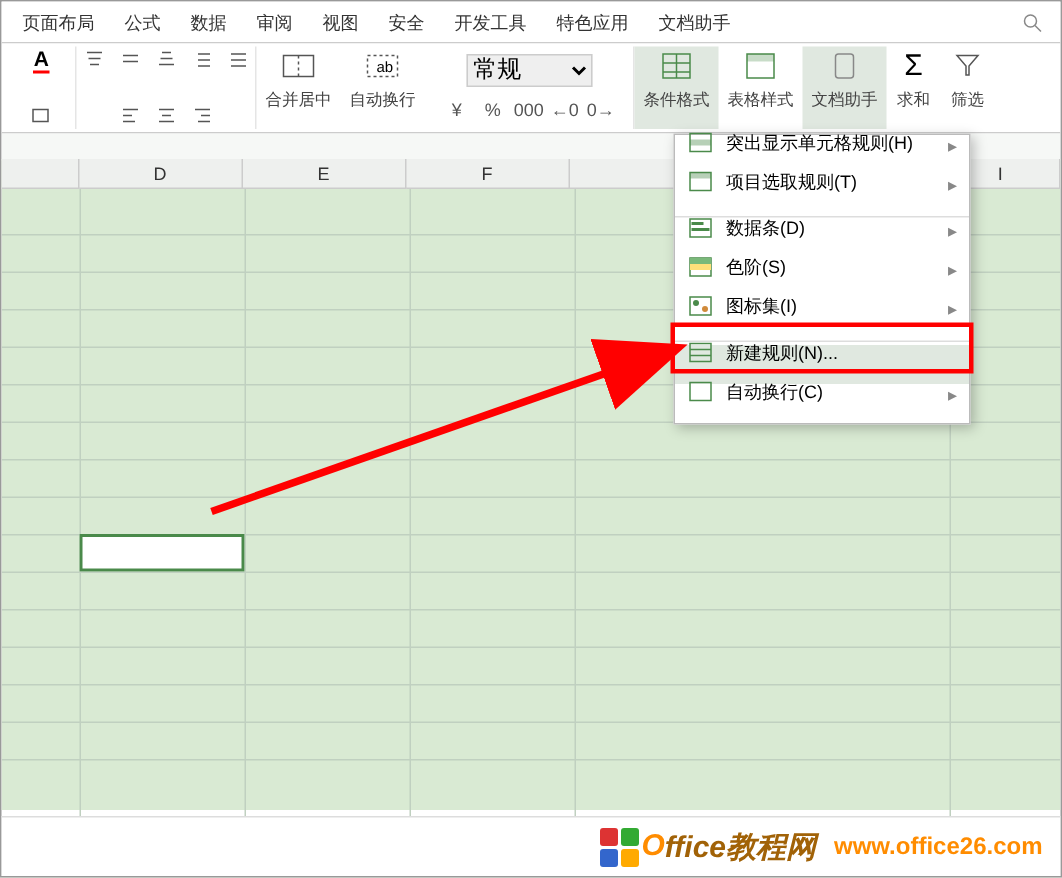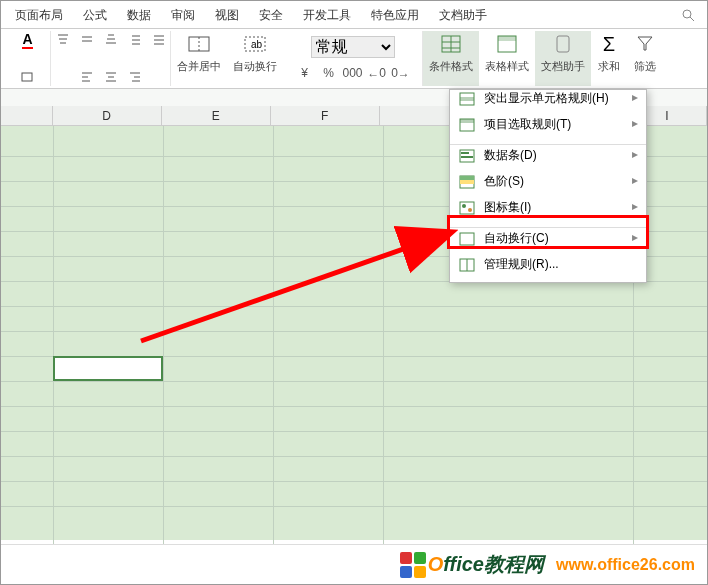--- a/index.html
+++ b/index.html
@@ -20,31 +20,31 @@
 .nf{display:flex;align-items:center;gap:6px;}
 .nf select{height:22px;width:84px;font-size:16px;border:1px solid #ccc;}
 .sheet{position:absolute;top:105px;left:0;right:0;bottom:44px;background:#d9ead3;}
 .colhdr{display:flex;background:#eef0ee;height:20px;font-size:12px;}
 .colhdr div{border-right:1px solid #ccc;border-bottom:1px solid #ccc;text-align:center;line-height:20px;color:#333;}
 .grid{position:relative;width:100%;height:100%;}
 .gl-v{position:absolute;top:0;bottom:0;width:1px;background:#c0d0c0;}
 .gl-h{position:absolute;left:0;right:0;height:1px;background:#c0d0c0;}
 .sel{position:absolute;border:2px solid #4a8a4a;background:#fff;}
 .dd{position:absolute;top:88px;left:448px;width:198px;background:#fff;border:1px solid #bbb;box-shadow:2px 2px 8px rgba(0,0,0,0.25);font-size:12px;z-index:5;}
-.dd .item{display:flex;align-items:flex-start;height:26px;padding:0 8px;cursor:pointer;}
+.dd .item{display:flex;align-items:flex-end;height:26px;padding:12px 8px;cursor:pointer;}
 .dd .item.hi{background:#e0e8e0;}
 .dd .item .ii{width:18px;height:18px;margin-right:8px;display:flex;align-items:center;justify-content:center;}
 .dd .item .arr{margin-left:auto;color:#888;}
 .dd .sep{height:1px;background:#ddd;margin:2px 0;}
 .redbox{position:absolute;border:3px solid red;z-index:6;pointer-events:none;}
 .arrow{position:absolute;z-index:6;pointer-events:none;}
 .footer{position:absolute;bottom:0;left:0;right:0;height:40px;display:flex;align-items:center;justify-content:flex-end;padding:0 12px;background:#fff;border-top:1px solid #ddd;}
 .logo{display:flex;align-items:center;font-size:20px;font-weight:bold;font-style:italic;}
 .logo .o{color:#ff8c00;}
-.logo .t{color:#14532d;}
+.logo .t{color:#a16207;}
 .url{margin-left:12px;font-size:16px;color:#ff8c00;font-weight:bold;}
 .fbar{position:absolute;top:88px;left:0;right:0;height:18px;background:#f6f8f6;border-bottom:1px solid #ddd;}
 </style>
 </head>
 <body>
 
 <div class="ribbon-tabs">
   <div class="tab">页面布局</div>
   <div class="tab">公式</div>
   <div class="tab">数据</div>
@@ -283,37 +283,38 @@
         <svg width="16" height="14">
           <rect x="1" y="1" width="14" height="12" stroke="#4a8a4a" fill="none"></rect>
           <circle cx="5" cy="5" r="2" fill="#4a8a4a"></circle>
           <circle cx="11" cy="9" r="2" fill="#d08a3a"></circle>
         </svg>
       </div>
     <span>图标集(I)</span>
     <span class="arr">▸</span>
   </div>
   <div class="sep"></div>
+  <div class="item hi">
+    <div class="ii">
+        <svg width="16" height="14">
+          <rect x="1" y="1" width="14" height="12" stroke="#4a8a4a" fill="none"></rect>
+          <line x1="1" y1="5" x2="15" y2="5" stroke="#4a8a4a"></line>
+          <line x1="1" y1="9" x2="15" y2="9" stroke="#4a8a4a"></line>
+        </svg>
+      </div>
+    <span>新建规则(N)...</span>
+  </div>
   <div class="item">
     <div class="ii">
         <svg width="16" height="14">
           <rect x="1" y="1" width="14" height="12" stroke="#4a8a4a" fill="none"></rect>
         </svg>
       </div>
     <span>自动换行(C)</span>
     <span class="arr">▸</span>
-  </div>
-  <div class="item">
-    <div class="ii">
-        <svg width="16" height="14">
-          <rect x="1" y="1" width="14" height="12" stroke="#4a8a4a" fill="none"></rect>
-          <line x1="8" y1="1" x2="8" y2="13" stroke="#4a8a4a"></line>
-        </svg>
-      </div>
-    <span>管理规则(R)...</span>
   </div>
 </div>
 
 <div class="redbox" style="left:446px;top:214px;width:202px;height:34px"></div>
 
 <svg class="arrow" style="left:130px;top:220px" width="330" height="130">
   <defs>
       <marker id="ah" markerWidth="12" markerHeight="12" refX="10" refY="5" orient="auto">
         <path d="M0,0 L12,5 L0,10 Z" fill="red"></path>
       </marker>

